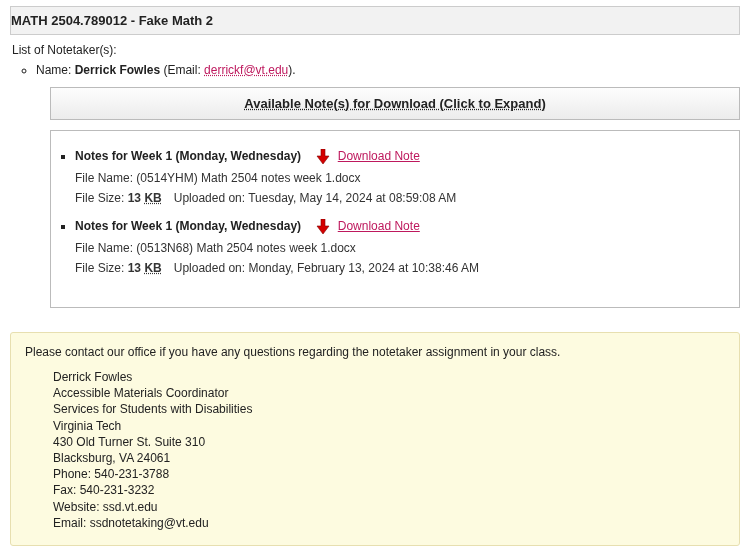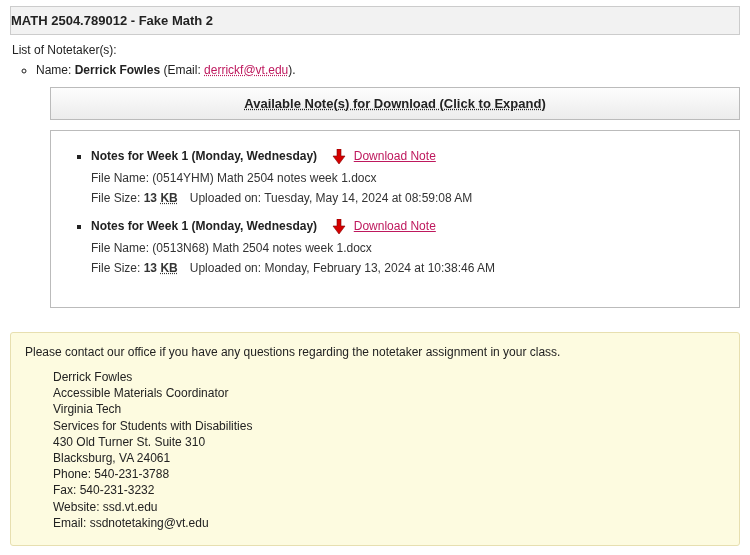--- a/index.html
+++ b/index.html
@@ -50,21 +50,21 @@
     font-weight: bold;
     font-size: 13px;
     cursor: pointer;
   }
   .expand-bar span.txt {
     text-decoration: underline dotted;
   }
   .notes-box {
     margin: 0 0 24px 40px;
     border: 1px solid #bbb;
-    padding: 12px 20px 18px 20px;
+    padding: 12px 20px 18px 4px;
   }
   ul.notes {
     list-style-type: square;
     margin: 0 0 0 20px;
     padding: 0;
   }
   ul.notes > li {
     margin: 6px 0 14px 0;
   }
   .note-title {
@@ -156,22 +156,22 @@
       </li>
     </ul>
   </div>
 </div>
 
 <div class="contact-box">
   <p>Please contact our office if you have any questions regarding the notetaker assignment in your class.</p>
   <div class="contact-block">
     <div>Derrick Fowles</div>
     <div>Accessible Materials Coordinator</div>
+    <div>Services for Students with Disabilities</div>
     <div>Virginia Tech</div>
-    <div>Services for Students with Disabilities</div>
     <div>430 Old Turner St. Suite 310</div>
     <div>Blacksburg, VA 24061</div>
     <div>Phone: 540-231-3788</div>
     <div>Fax: 540-231-3232</div>
     <div>Website: ssd.vt.edu</div>
     <div>Email: ssdnotetaking@vt.edu</div>
   </div>
 </div>
 
 </body></html>

